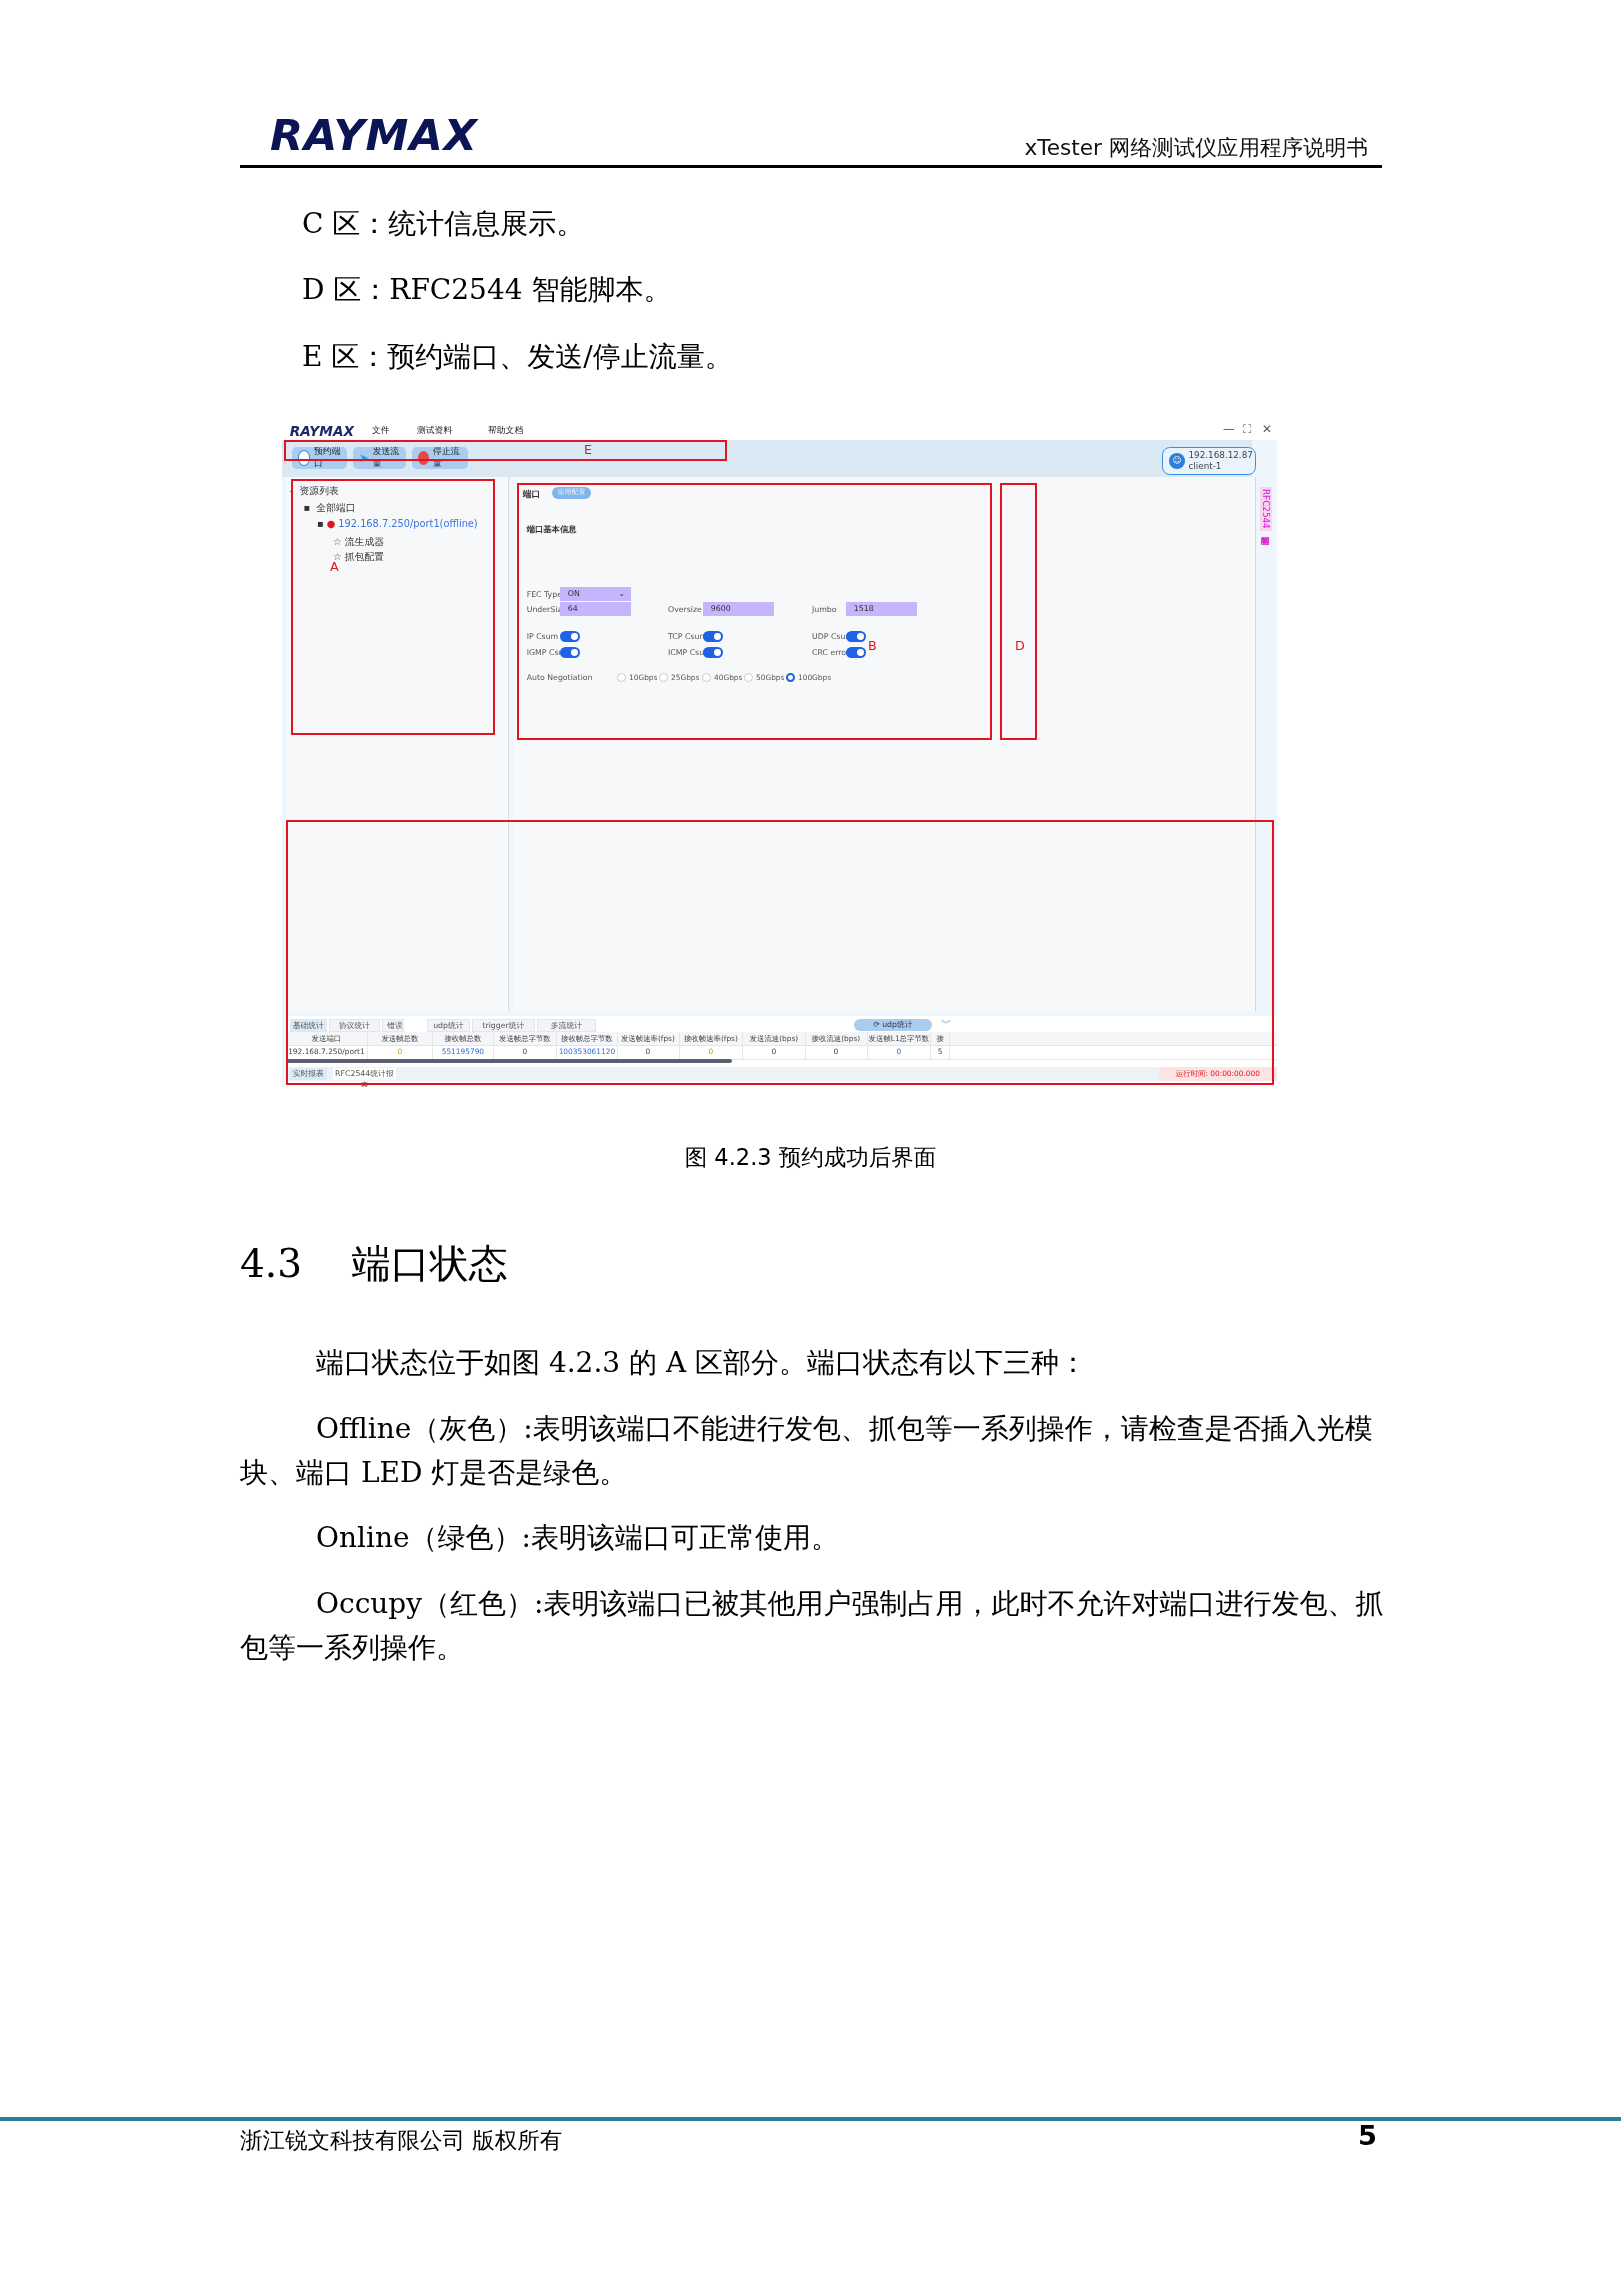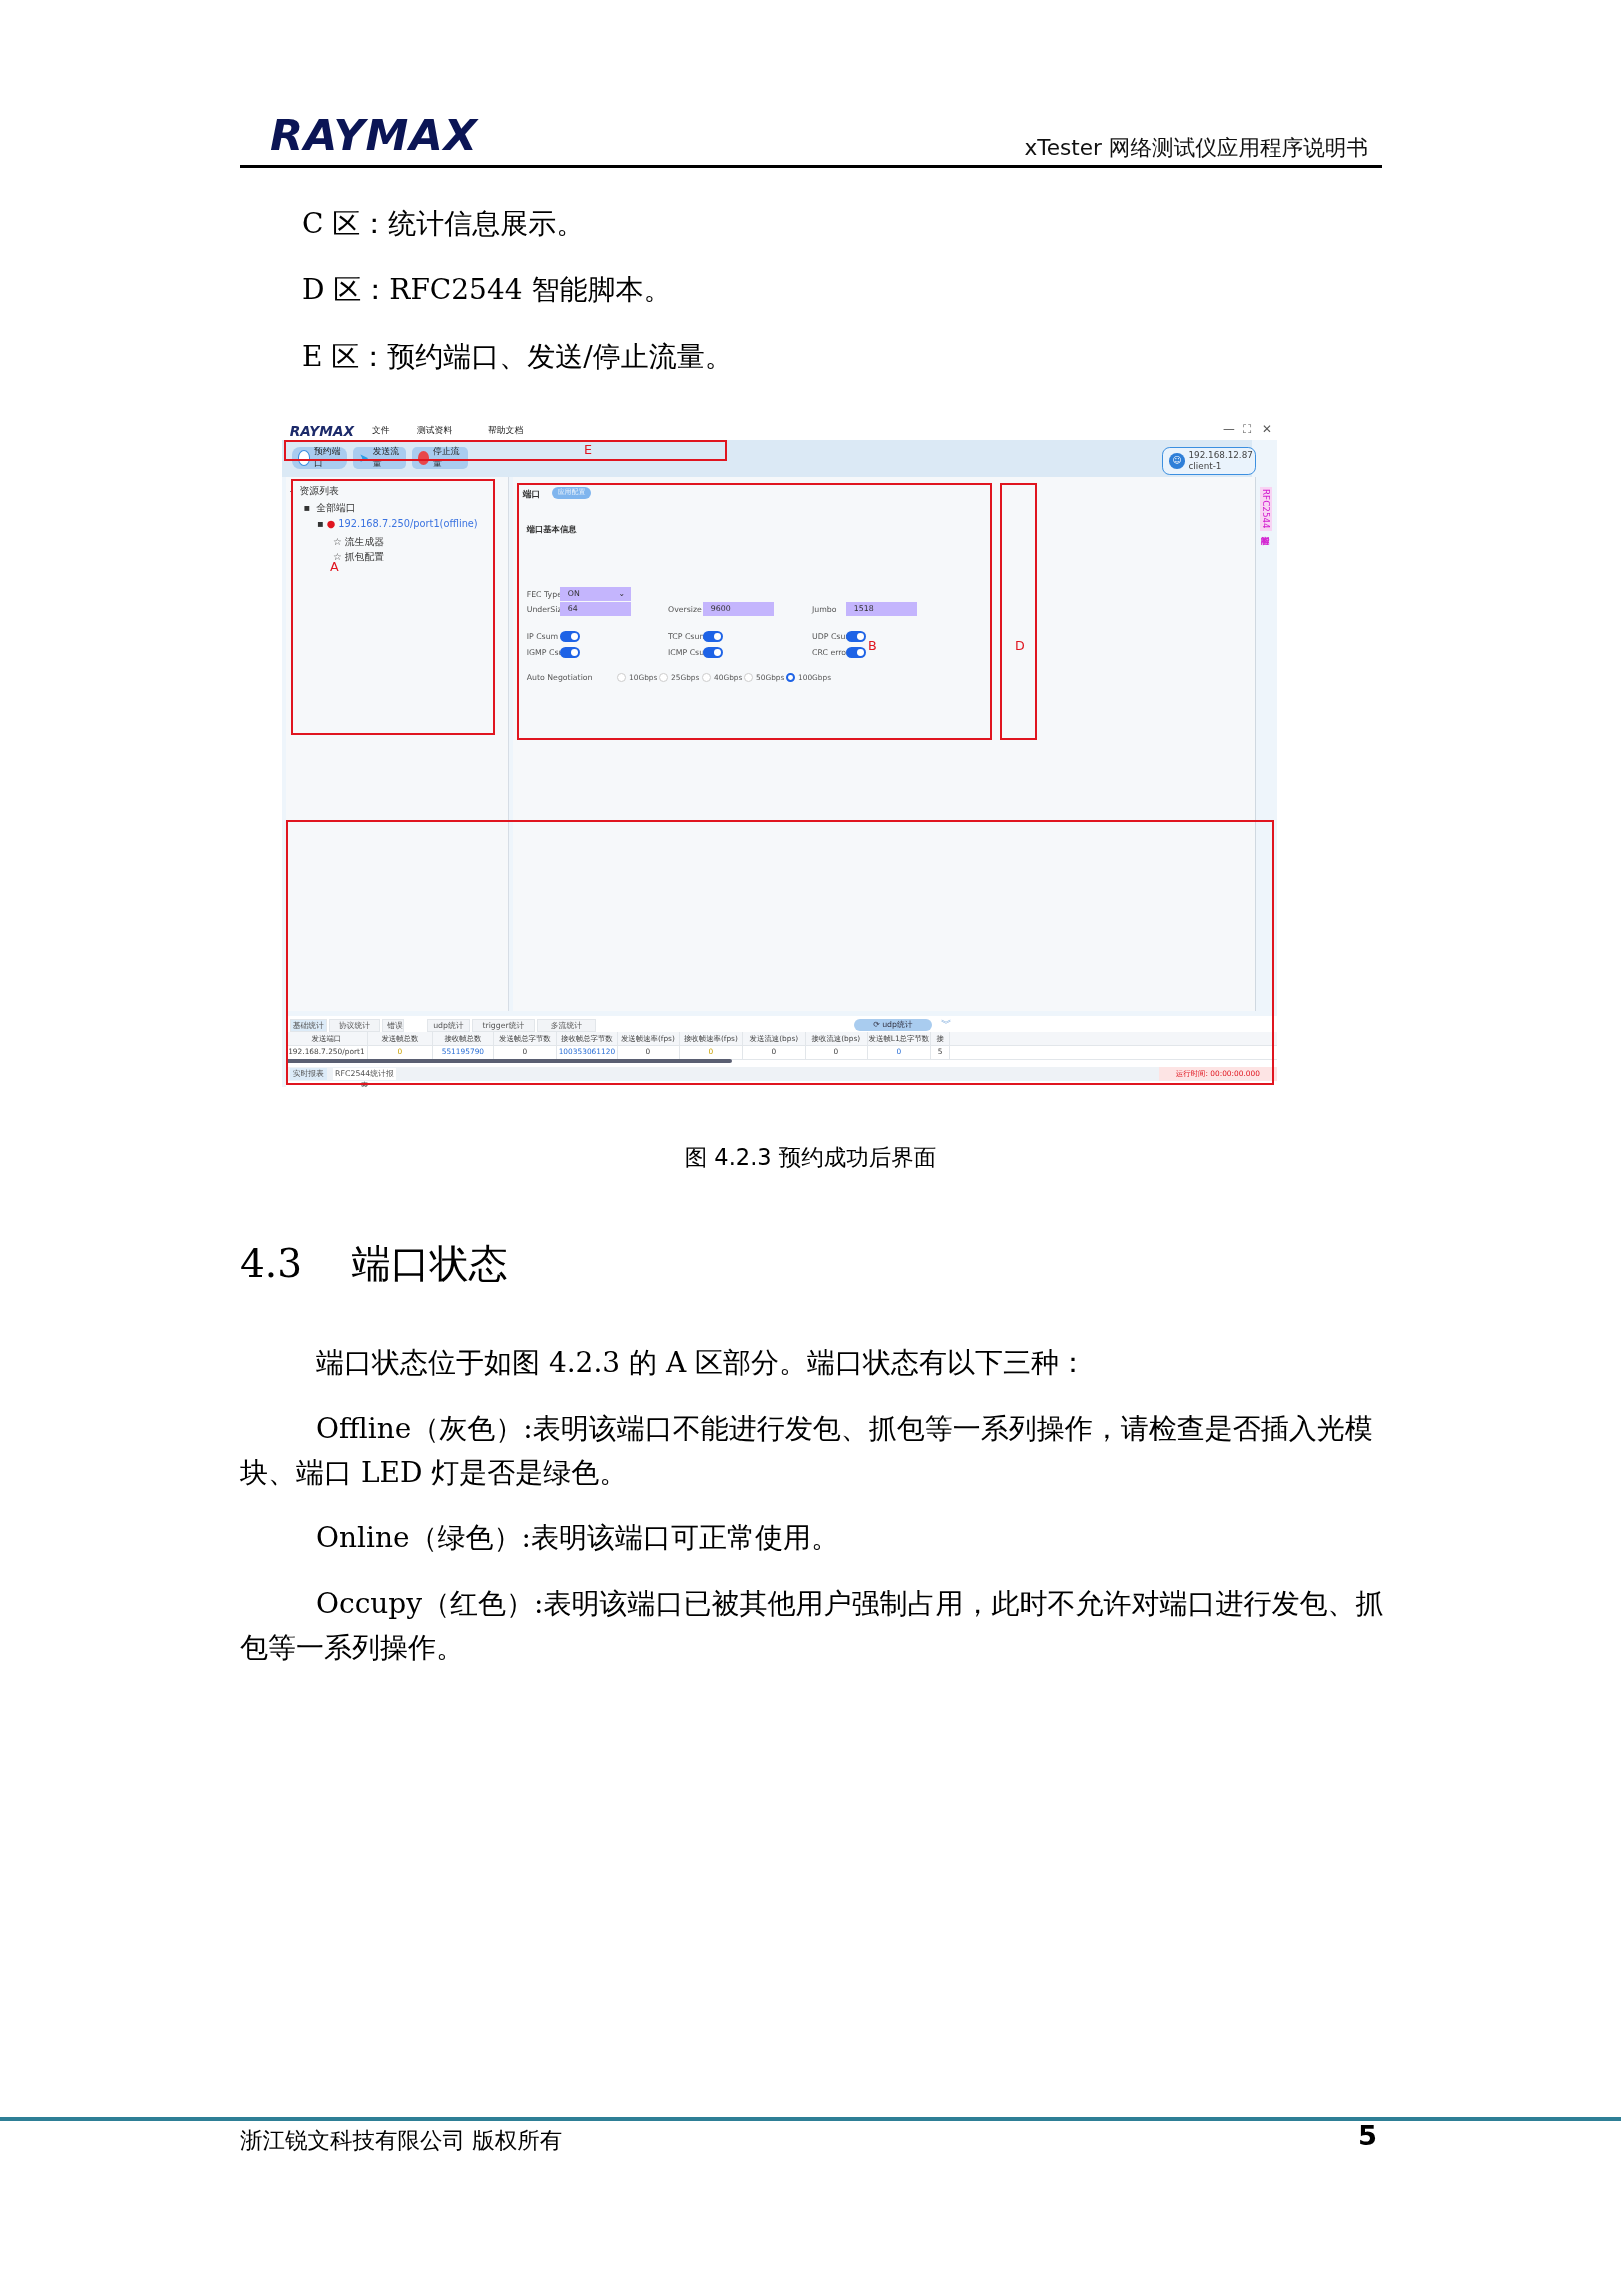--- a/index.html
+++ b/index.html
@@ -74,21 +74,21 @@
     <span class="fig-logo">RAYMAX</span>
     <span class="fig-menu" style="left:90px;">文件</span>
     <span class="fig-menu" style="left:135px;">测试资料</span>
     <span class="fig-menu" style="left:206px;">帮助文档</span>
     <span class="win-ctl" style="left:941px;">—</span>
     <span class="win-ctl" style="left:961px;">⛶</span>
     <span class="win-ctl" style="left:980px;">✕</span>
   </div>
 
   <div class="fig-toolbar">
-    <div class="tb-btn" style="left:9.8px; width:55px;border-radius:8px;">
+    <div class="tb-btn" style="left:9.8px; width:55px;">
       <span class="tb-ico" style="background:#fff; border:1px solid #3b8fe0;"></span>
       <span>预约端口</span>
     </div>
     <div class="tb-btn" style="left:71px; width:53px;">
       <span style="color:#2b9fe6; font-size:11.8px;">➤</span>
       <span>发送流量</span>
     </div>
     <div class="tb-btn" style="left:130px; width:56px;">
       <span class="tb-ico" style="background:#e8474a;"></span>
       <span>停止流量</span>

